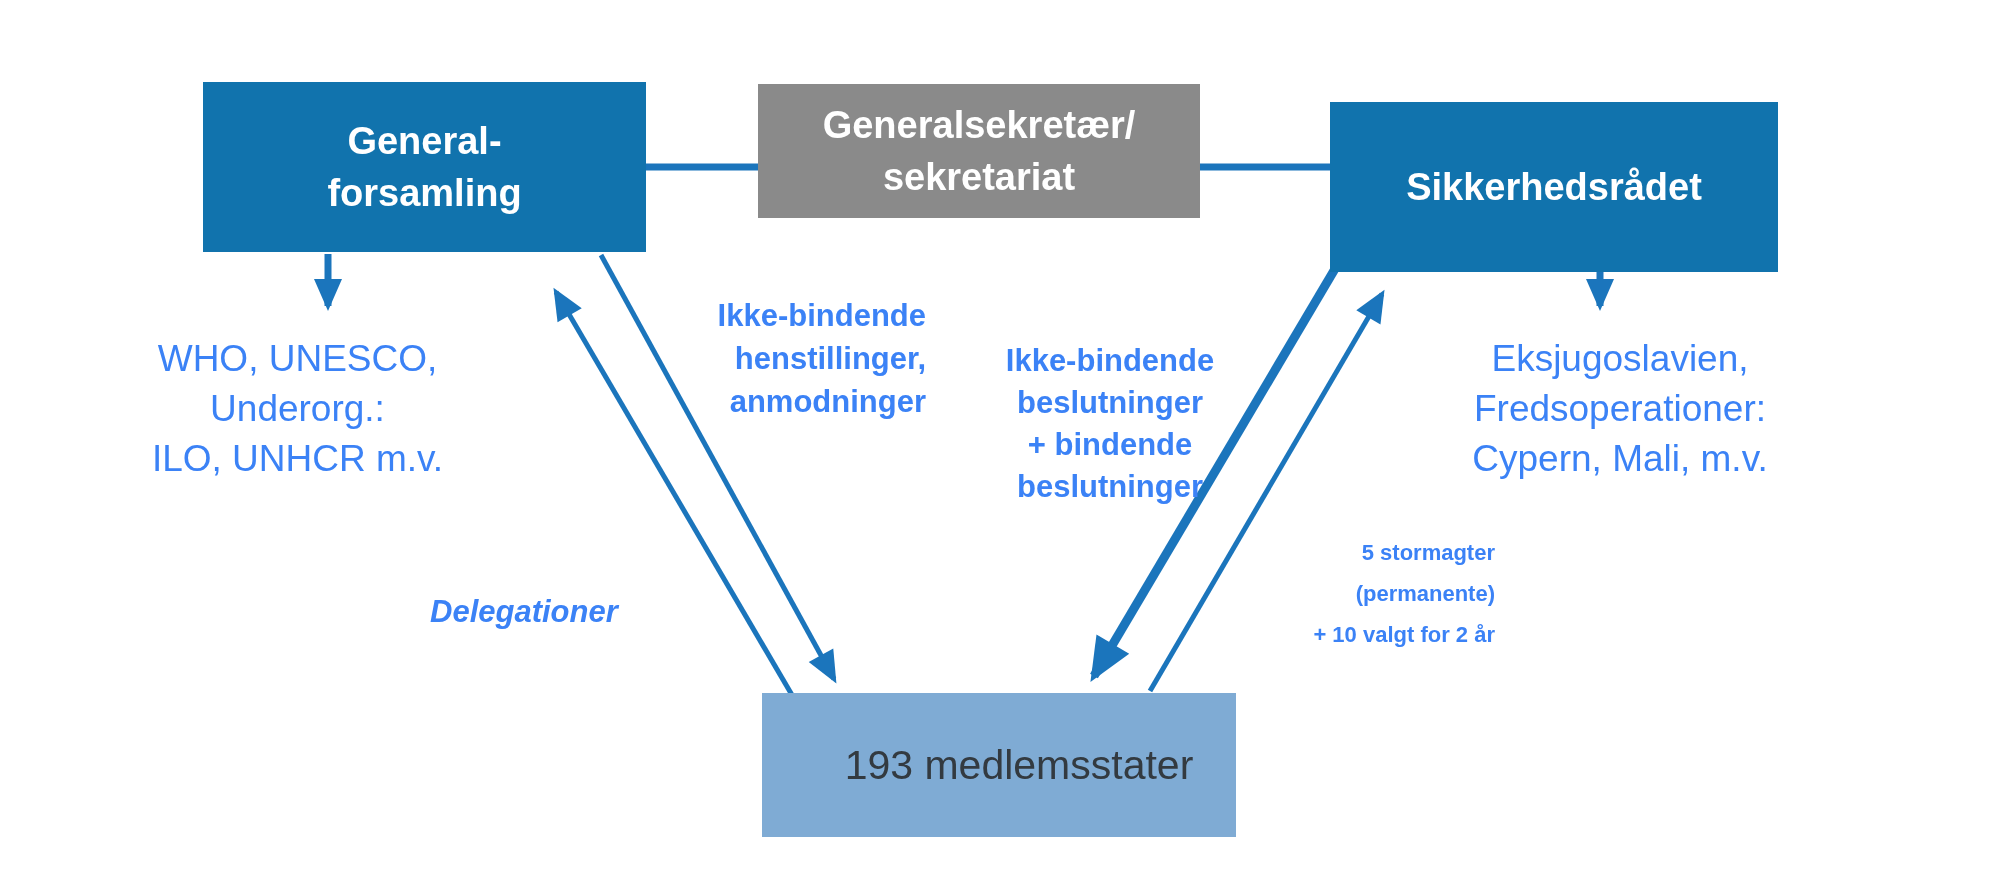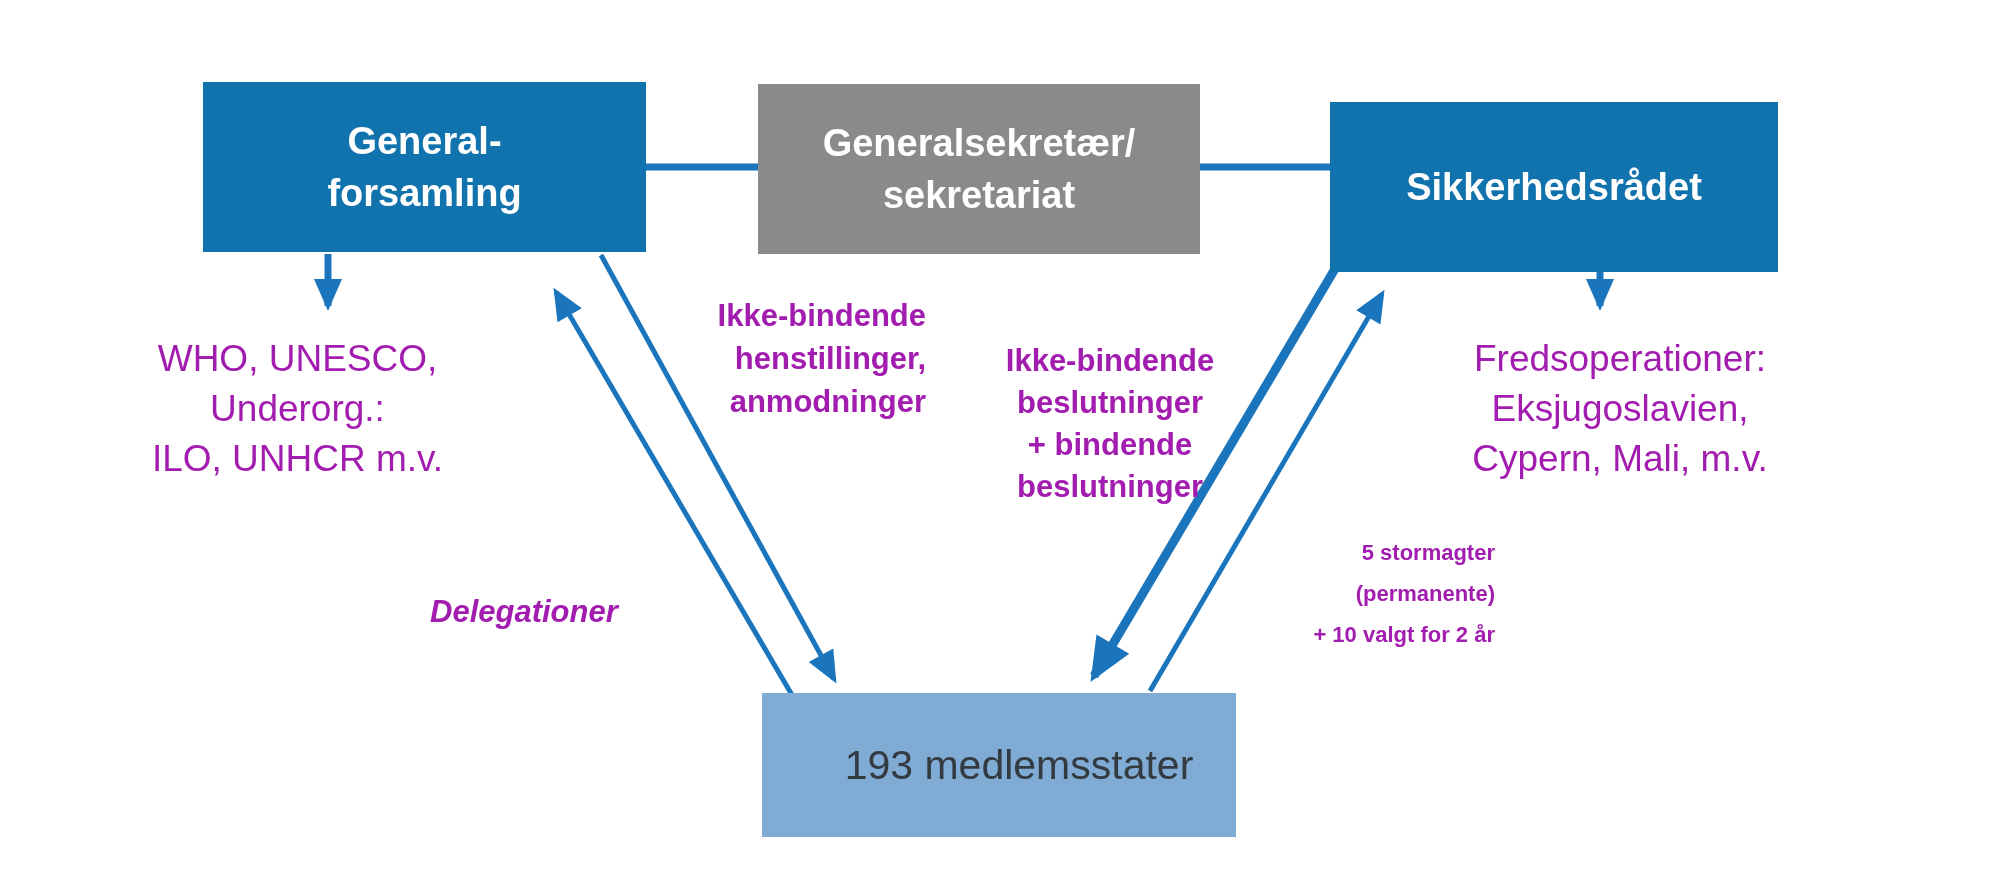--- a/index.html
+++ b/index.html
@@ -23,25 +23,25 @@
   }
   .node.gray{
     background:#8a8a8a;color:#ffffff;
     font-weight:700;font-size:38px;line-height:52px;
   }
   .node.lightblue{
     background:#7fabd4;color:#333a40;
     font-weight:400;font-size:41px;line-height:50px;padding-left:40px;
   }
   .node-ga{left:203px;top:82px;width:443px;height:170px;}
-  .node-sec{left:758px;top:84px;width:442px;height:170px;}
+  .node-sec{left:758px;top:84px;width:442px;height:134px;}
   .node-sc{left:1330px;top:82px;width:448px;height:170px;margin-top:20px;}
   .node-ms{left:762px;top:693px;width:434px;height:144px;}
 
-  .ann{position:absolute;color:#a21caf;}
+  .ann{position:absolute;color:#3b82f6;}
   .ann span{display:block;}
   .ann-list{font-size:37px;line-height:50px;font-weight:400;text-align:center;}
   .ann-label{font-size:31px;line-height:43px;font-weight:700;}
   .ann-suborgs{left:95px;top:334px;width:405px;}
   .ann-peace{left:1415px;top:334px;width:410px;}
   .ann-recommendations{left:618px;top:294px;width:308px;text-align:right;}
   .ann-decisions{left:955px;top:340px;width:310px;text-align:center;line-height:42px;}
   .ann-delegations{left:430px;top:590px;width:290px;text-align:left;font-style:italic;}
   .ann-members{left:1185px;top:532px;width:310px;text-align:right;font-size:22px;line-height:41px;}
 </style>
@@ -91,22 +91,22 @@
     <span>193 medlemsstater</span>
   </div>
 
   <div class="ann ann-list ann-suborgs">
     <span>WHO, UNESCO,</span>
     <span>Underorg.:</span>
     <span>ILO, UNHCR m.v.</span>
   </div>
 
   <div class="ann ann-list ann-peace">
+    <span>Eksjugoslavien,</span>
     <span>Fredsoperationer:</span>
-    <span>Eksjugoslavien,</span>
     <span>Cypern, Mali, m.v.</span>
   </div>
 
   <div class="ann ann-label ann-recommendations">
     <span>Ikke-bindende</span>
     <span>henstillinger,</span>
     <span>anmodninger</span>
   </div>
 
   <div class="ann ann-label ann-decisions">

